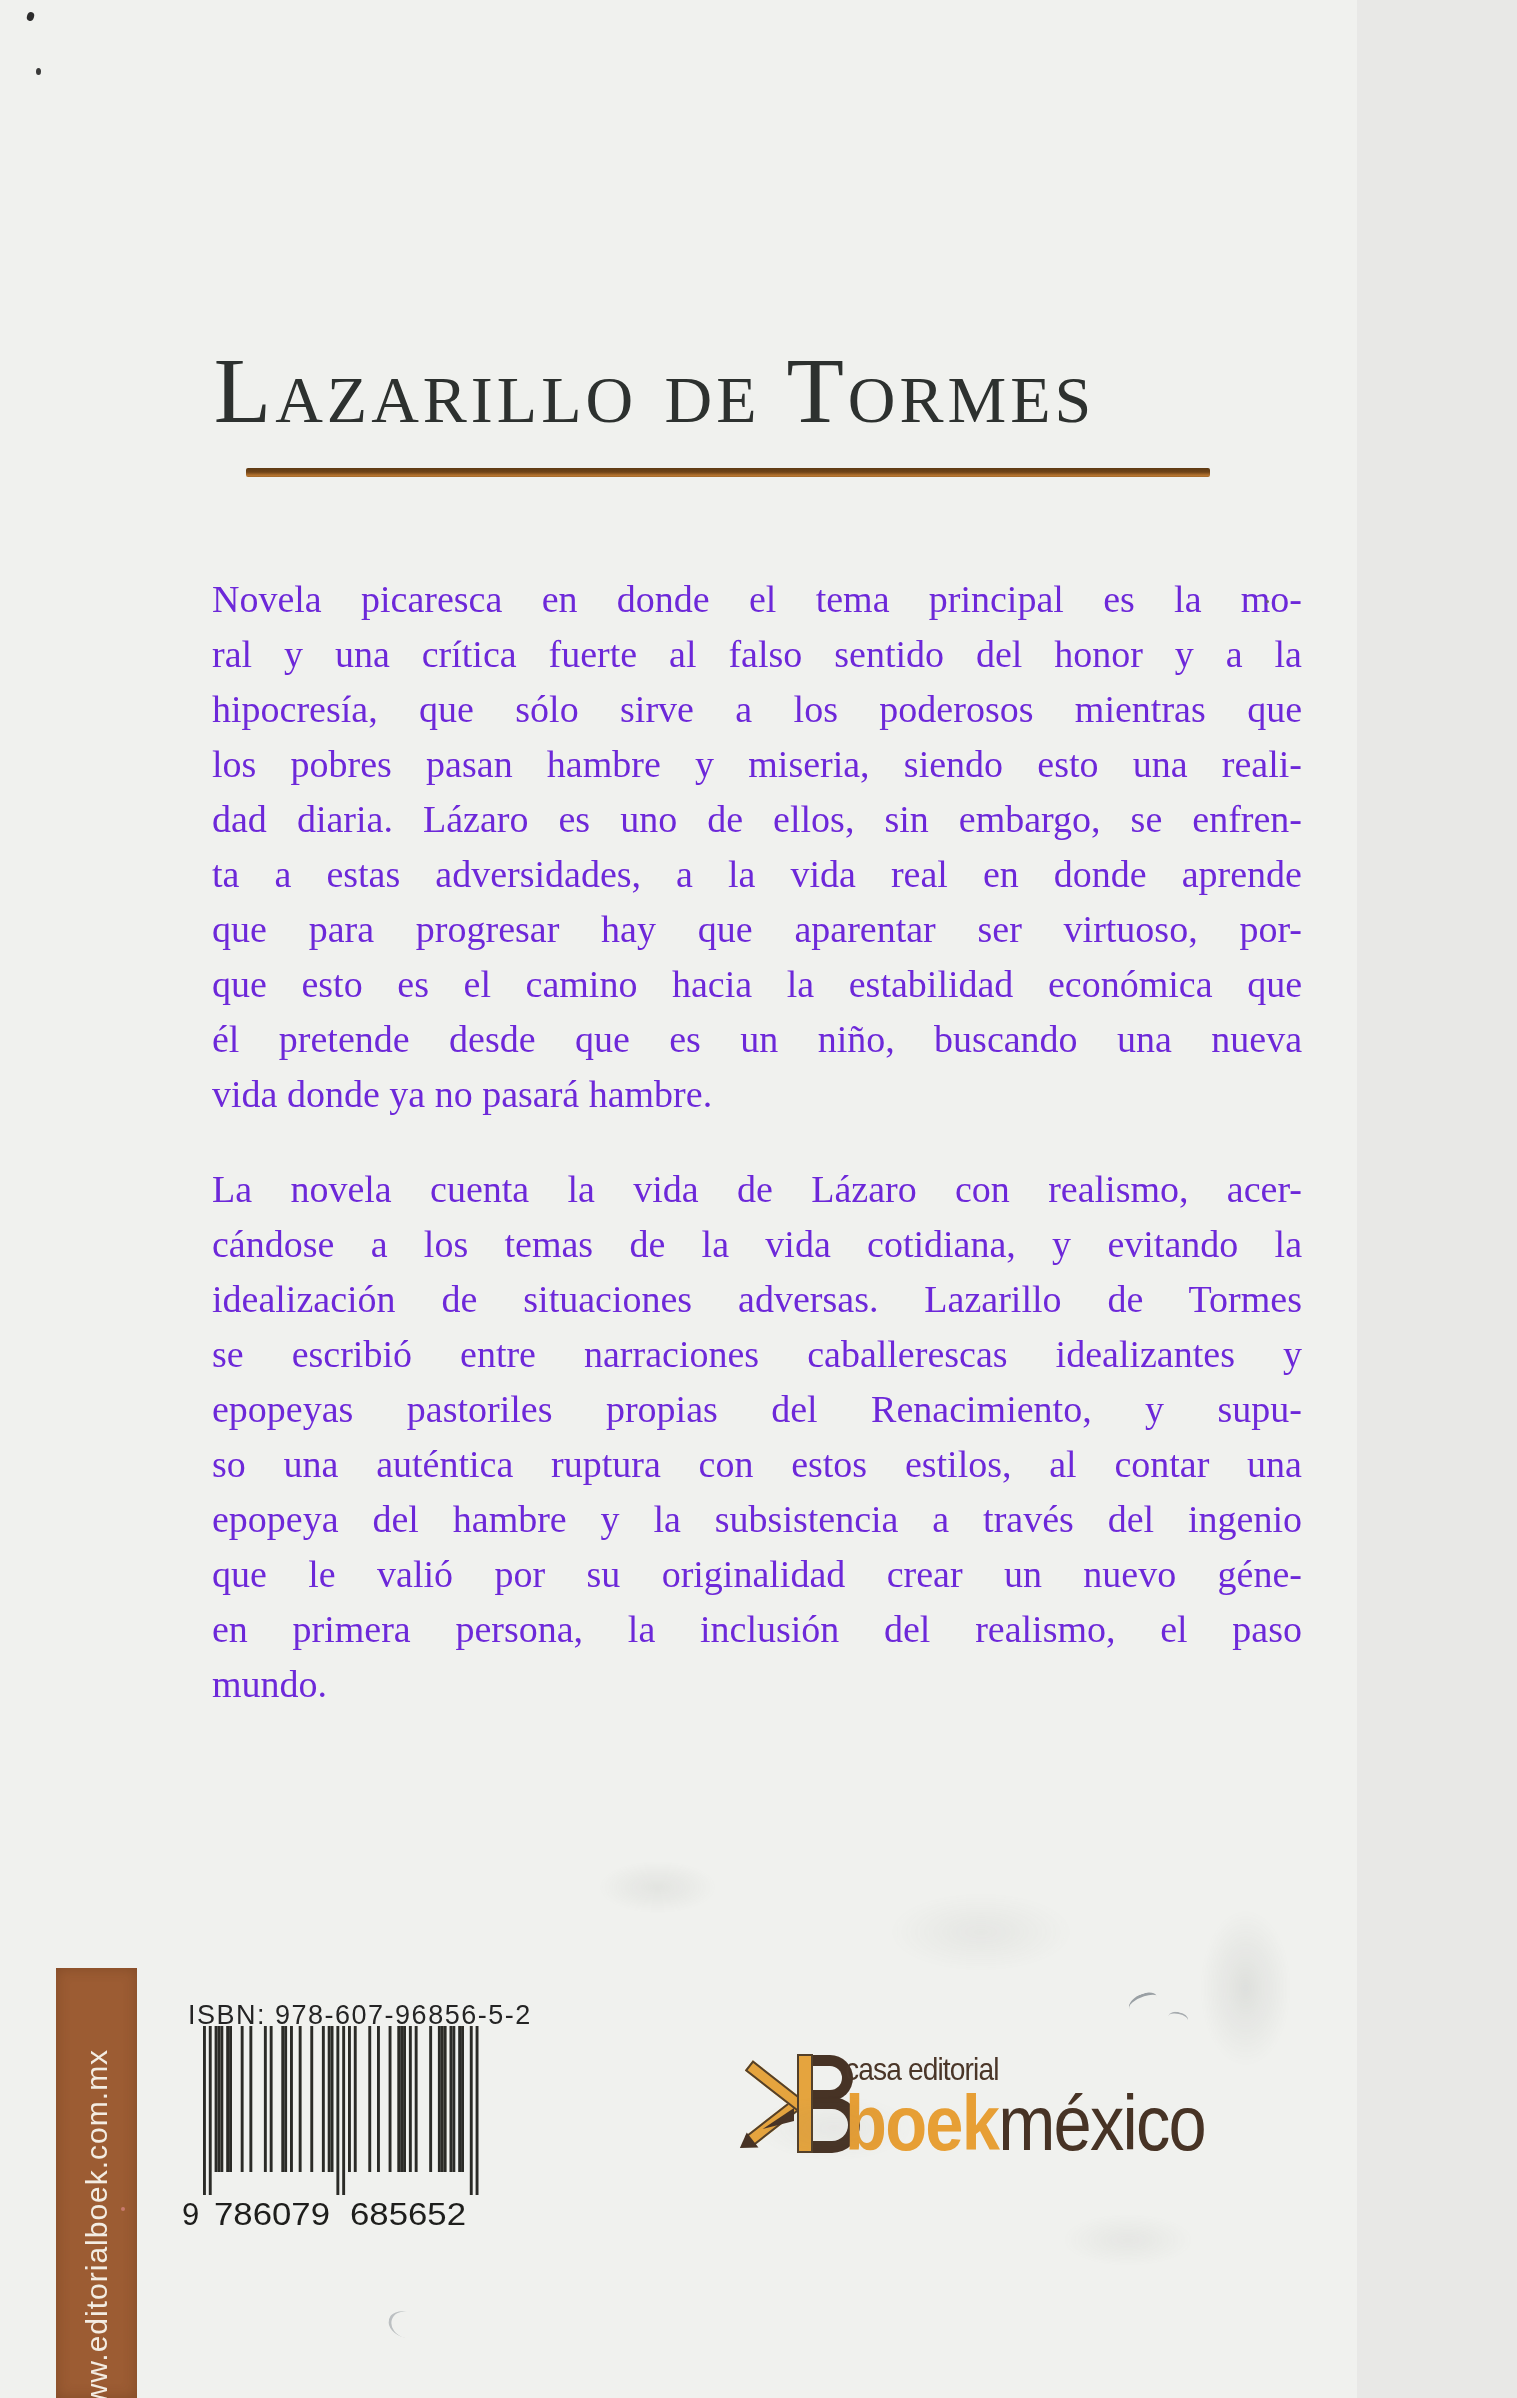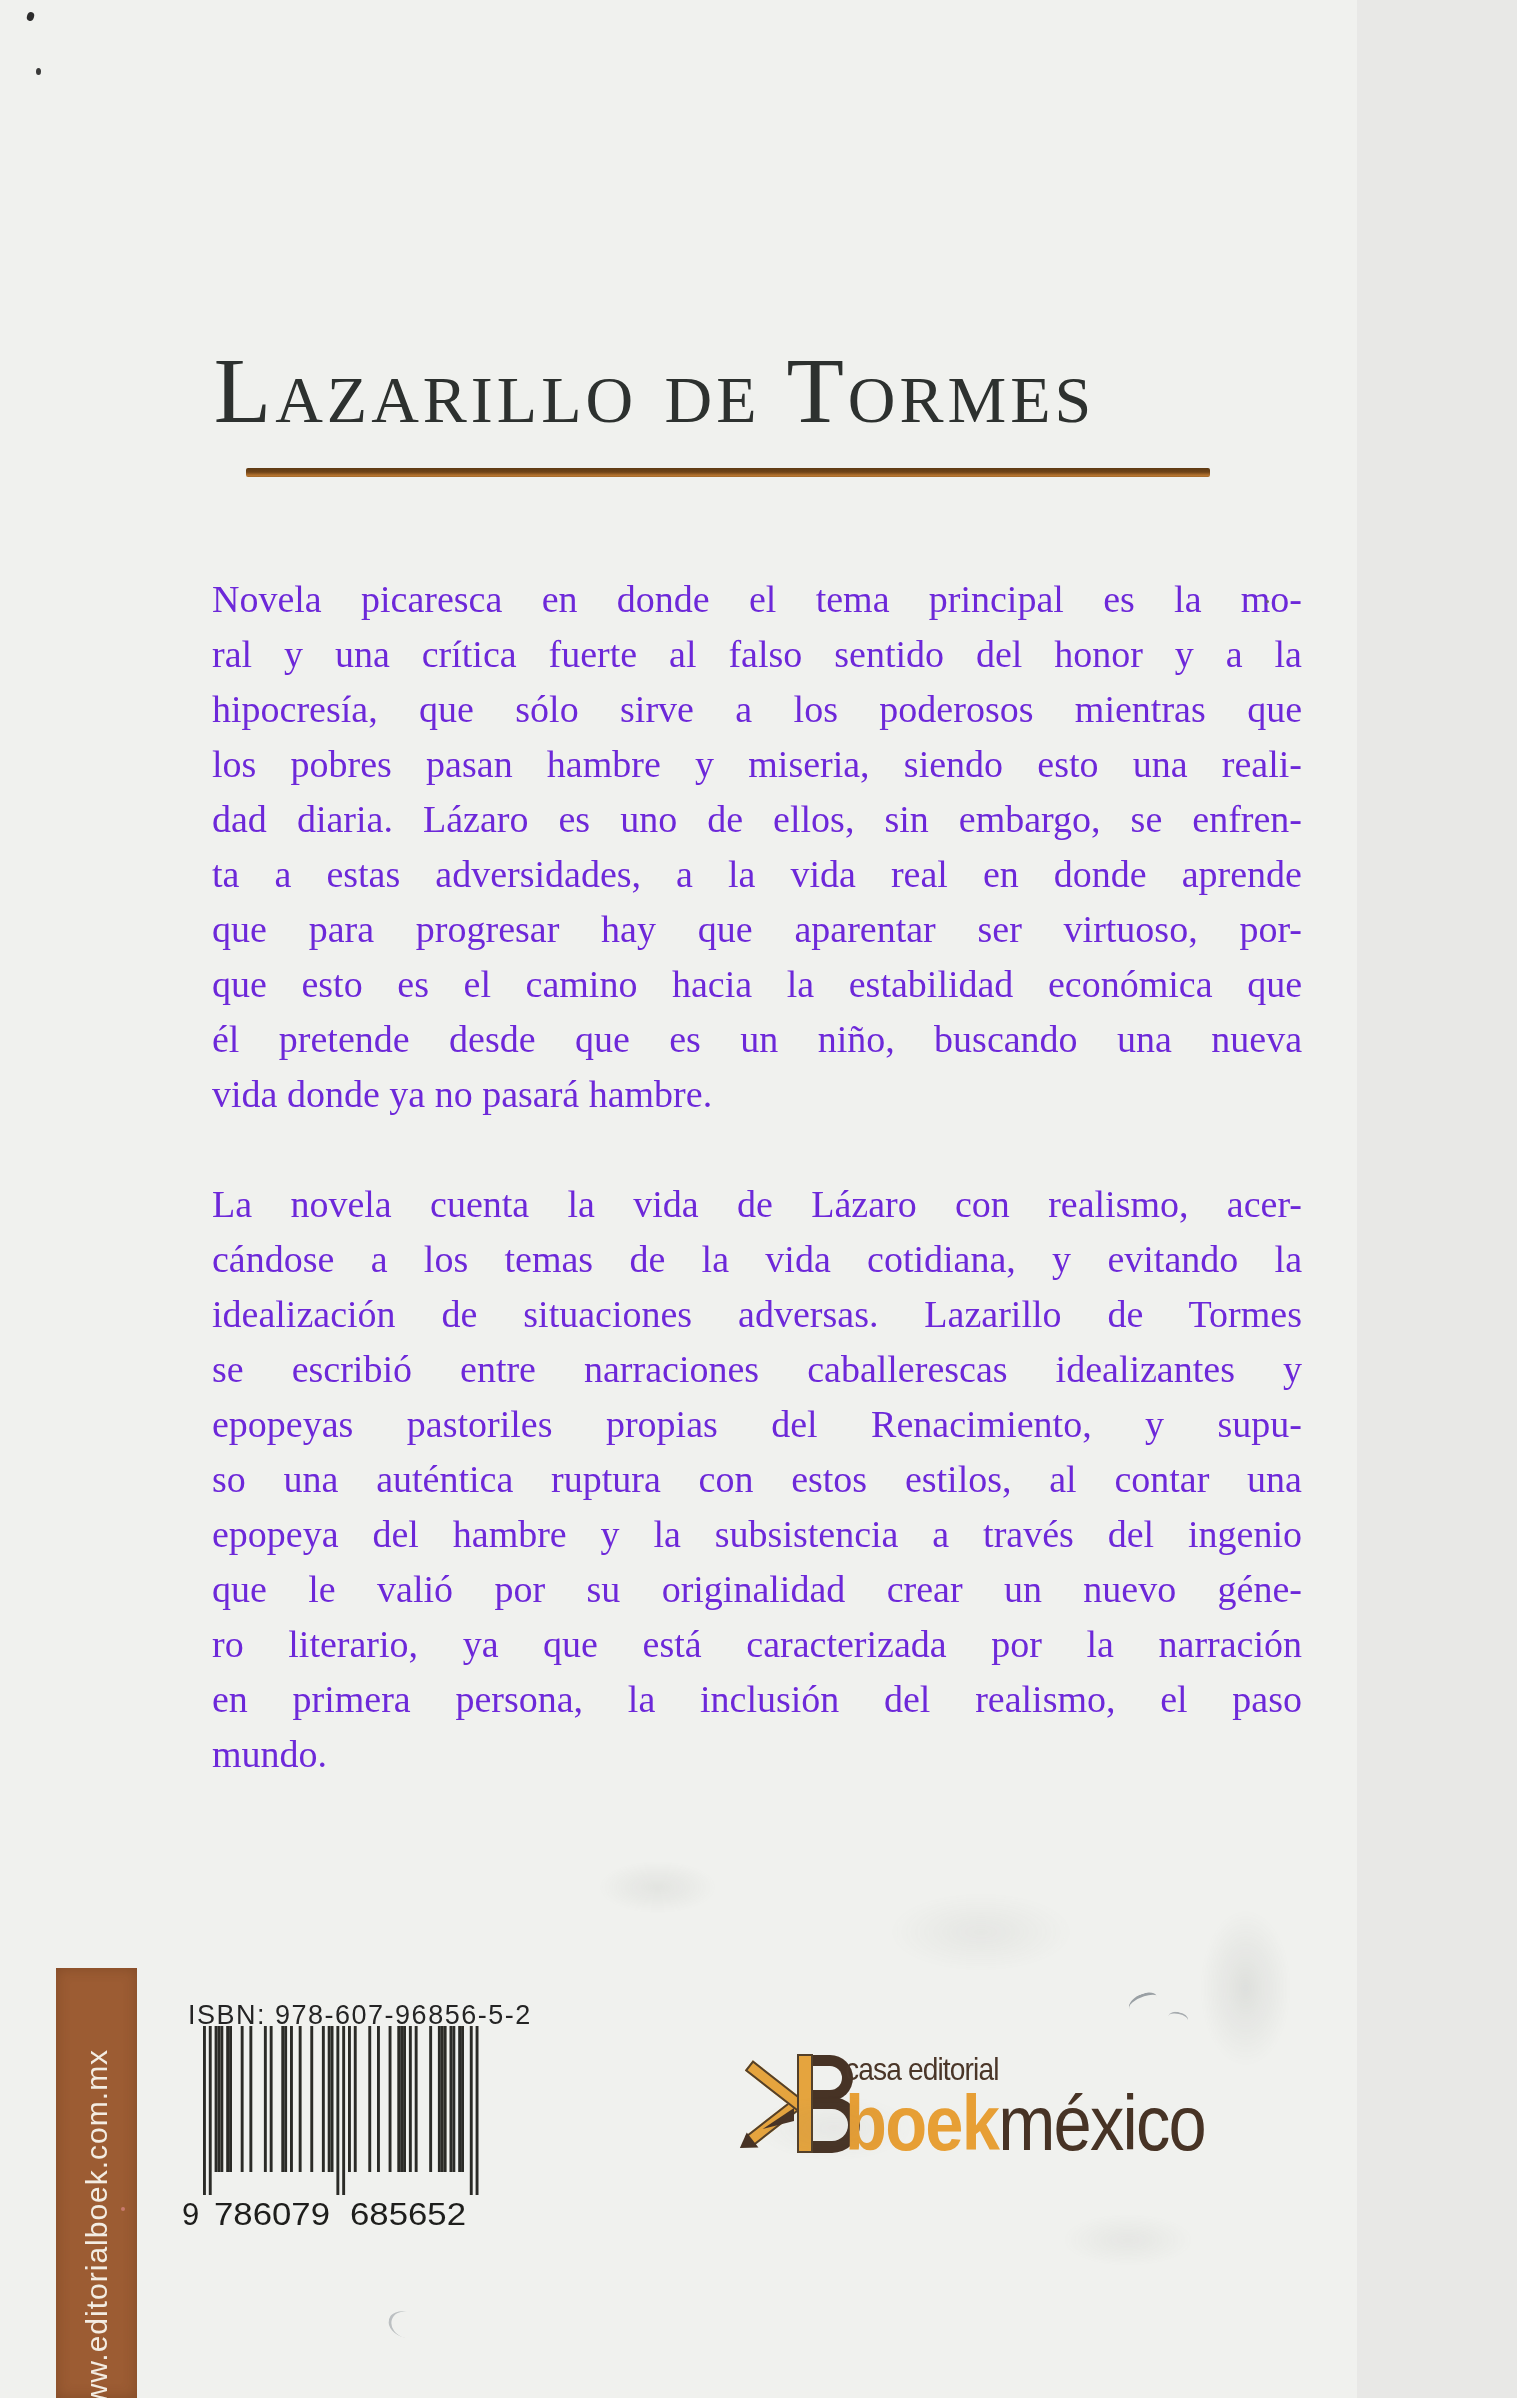--- a/index.html
+++ b/index.html
@@ -28,21 +28,21 @@
     background:linear-gradient(to bottom,#5e3a13 0%,#6f4418 45%,#b5742f 82%,#a46a2b 100%);
     border-radius:2px;
   }
   
   .synopsis{
     position:absolute;left:212px;top:572px;width:1090px;
     color:#6d28d9;
     font-size:38px;
   }
   .para{width:1090px;}
-  .para + .para{margin-top:55px;}
+  .para + .para{margin-top:40px;}
   .line{
     height:55px;line-height:55px;
     white-space:nowrap;
     text-align:justify;
     text-align-last:justify;
   }
   .line--end{text-align-last:left;}
   
   .spine-strip{
     position:absolute;left:56px;top:1968px;width:81px;height:430px;
@@ -140,21 +140,20 @@
       </div>
     <div class="para">
         <div class="line">La novela cuenta la vida de Lázaro con realismo, acer-</div>
         <div class="line">cándose a los temas de la vida cotidiana, y evitando la</div>
         <div class="line">idealización de situaciones adversas. Lazarillo de Tormes</div>
         <div class="line">se escribió entre narraciones caballerescas idealizantes y</div>
         <div class="line">epopeyas pastoriles propias del Renacimiento, y supu-</div>
         <div class="line">so una auténtica ruptura con estos estilos, al contar una</div>
         <div class="line">epopeya del hambre y la subsistencia a través del ingenio</div>
         <div class="line">que le valió por su originalidad crear un nuevo géne-</div>
-        <div class="line">ro literario, ya que está caracterizada por la narración</div>
         <div class="line">en primera persona, la inclusión del realismo, el paso</div>
         <div class="line line--end">mundo.</div>
       </div>
   </div>
 
   <div class="spine-strip"></div>
   <div class="spine-text">www.editorialboek.com.mx</div>
 
   <div class="isbn">ISBN: 978-607-96856-5-2</div>
 

